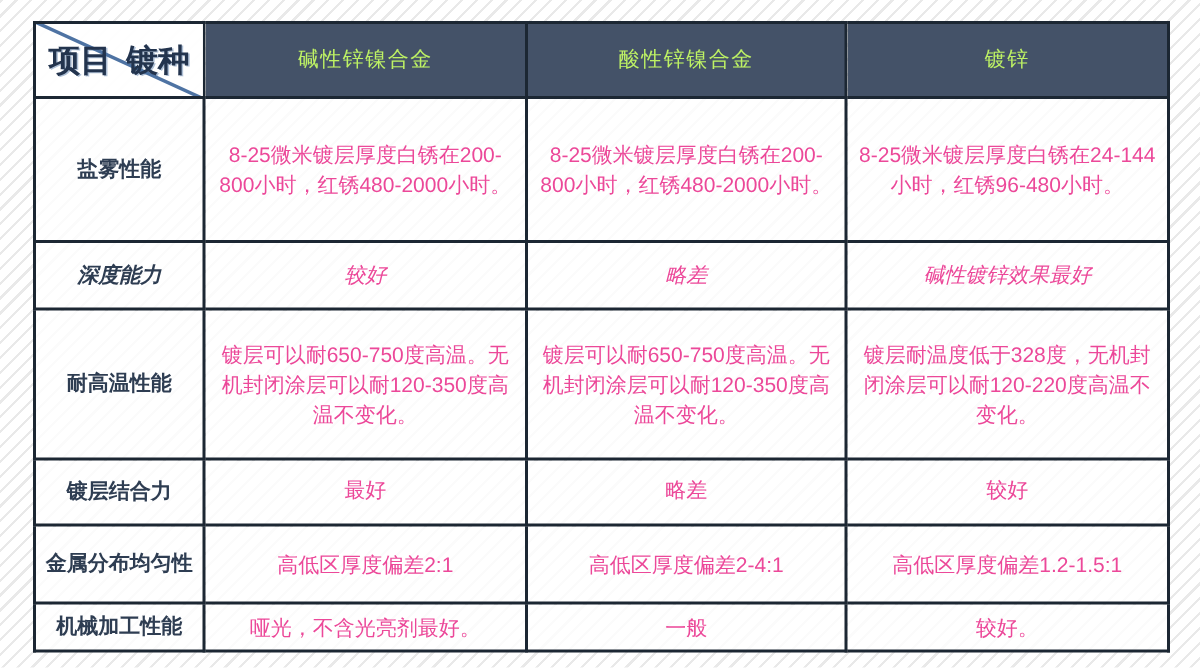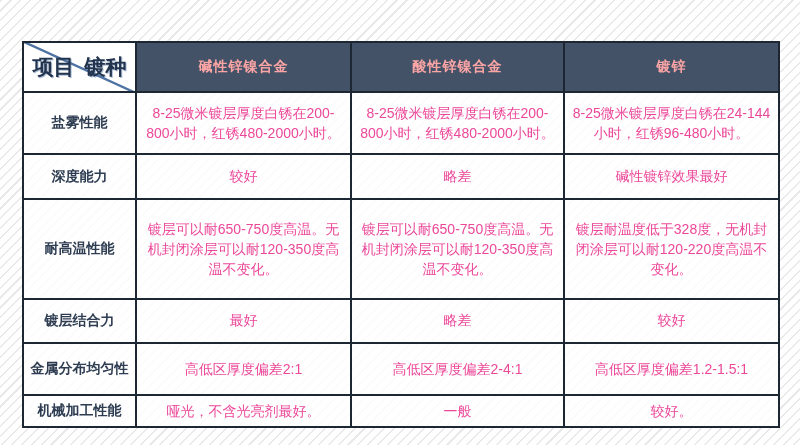--- a/index.html
+++ b/index.html
@@ -19,57 +19,56 @@
       rgba(255,255,255,0) 1.5px, rgba(255,255,255,0) 7px
     );
   }
   table.compare {
     position: absolute;
     left: 22px;
     top: 14px;
     width: 756px;
     border-collapse: collapse;
     table-layout: fixed;
-    margin-top: 27px;
   }
   table.compare, table.compare th, table.compare td {
     border: 2px solid #1c2733;
   }
   table.compare {
     border-color: #0f1a26;
   }
   th, td {
     padding: 2px 6px;
     text-align: center;
     vertical-align: middle;
     overflow: hidden;
   }
   th.colhead {
     background: #445268;
-    color: #fca5a5;
+    color: #bef264;
     font-size: 14px;
-    font-weight: bold;
+    font-weight: normal;
     letter-spacing: 1px;
   }
   td.rowlabel {
     background: rgba(255,255,255,0.8);
     color: #2e3d52;
     font-size: 14px;
     font-weight: bold;
   }
   td.val {
     background: rgba(255,255,255,0.8);
     color: #ec4899;
     font-size: 14px;
     line-height: 1.45;
   }
   
   tr.hrow   { height: 50px; }
-  tr.r-salt { height: 62px; }
-  tr.r-deep { height: 45px; }
+  tr.r-salt { height: 96px; }
+  tr.r-deep { height: 45px; font-style: italic; }
   tr.r-heat { height: 100px; }
   tr.r-bond { height: 44px; font-family: Liberation Serif, serif; }
   tr.r-dist { height: 52px; }
   tr.r-mach { height: 32px; }
   tr.r-weat { height: 26px; }
 
   th.corner {
     background: rgba(255,255,255,0.92);
     position: relative;
     padding: 0;

